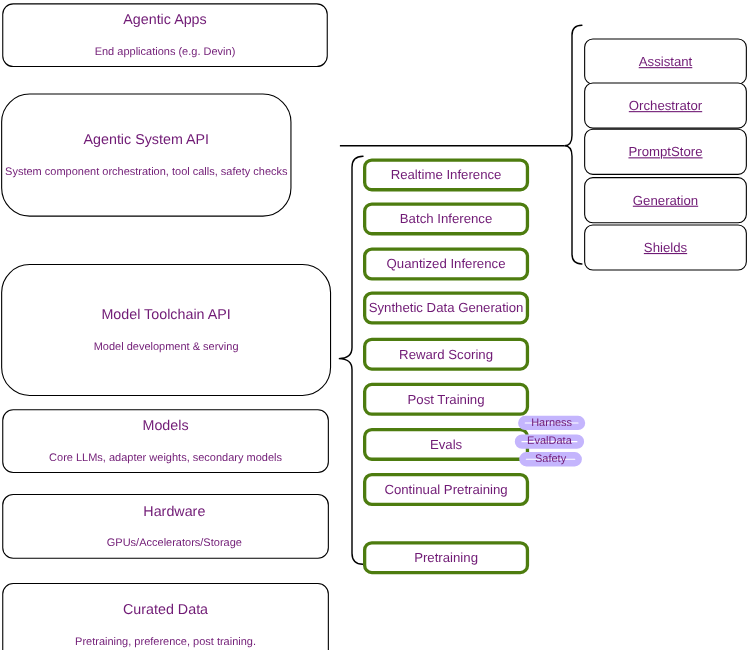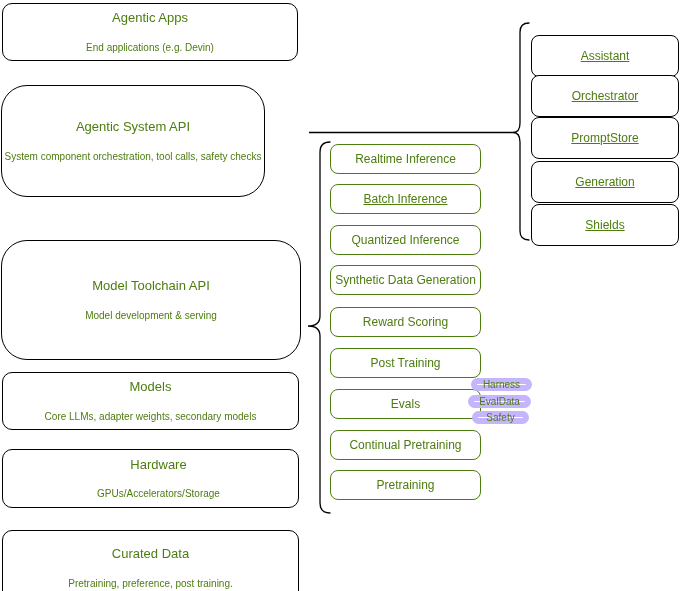--- a/index.html
+++ b/index.html
@@ -6,21 +6,21 @@
     margin: 0;
     padding: 0;
     background: #ffffff;
   }
   .canvas {
     position: relative;
     width: 682px;
     height: 591px;
     background: #ffffff;
     font-family: "Liberation Sans", sans-serif;
-    color: #4d7c0f;
+    color: #701a75;
     overflow: hidden;
   }
   .overlay {
     position: absolute;
     left: 0;
     top: 0;
     width: 682px;
     height: 591px;
     z-index: 1;
   }
@@ -46,21 +46,21 @@
     line-height: 1.3;
     margin-top: 14px;
     white-space: nowrap;
   }
   .stack-node {
     position: absolute;
     left: 330px;
     width: 151px;
     height: 30px;
     background: #ffffff;
-    border: 1px solid #4d7c0f;
+    border: 3px solid #4d7c0f;
     border-radius: 8px;
     box-sizing: border-box;
     display: flex;
     align-items: center;
     justify-content: center;
     font-size: 12px;
     white-space: nowrap;
     z-index: 2;
   }
   .component-node {
@@ -134,42 +134,42 @@
   </div>
 
   <div class="node r10" style="left:2px;top:530px;width:297px;height:76px;">
     <span class="title">Curated Data</span>
     <span class="subtitle">Pretraining, preference, post training.</span>
   </div>
 
   <div class="stack-node" style="top:144px;">
     <span>Realtime Inference</span>
   </div>
-  <div class="stack-node" style="top:184px;text-decoration:underline;">
+  <div class="stack-node" style="top:184px;">
     <span>Batch Inference</span>
   </div>
   <div class="stack-node" style="top:225px;">
     <span>Quantized Inference</span>
   </div>
   <div class="stack-node" style="top:265px;">
     <span>Synthetic Data Generation</span>
   </div>
   <div class="stack-node" style="top:307px;text-align:right;">
     <span>Reward Scoring</span>
   </div>
   <div class="stack-node" style="top:348px;">
     <span>Post Training</span>
   </div>
   <div class="stack-node" style="top:389px;">
     <span>Evals</span>
   </div>
   <div class="stack-node" style="top:430px;">
     <span>Continual Pretraining</span>
   </div>
-  <div class="stack-node" style="top:470px;text-align:right;">
+  <div class="stack-node" style="top:492px;text-align:right;">
     <span>Pretraining</span>
   </div>
 
   <div class="pill" style="left:471px;top:378px;width:61px;height:13px;">
     <span>Harness</span>
   </div>
   <div class="pill" style="left:468px;top:395px;width:63px;height:13px;">
     <span>EvalData</span>
   </div>
   <div class="pill" style="left:472px;top:411px;width:57px;height:13px;">

